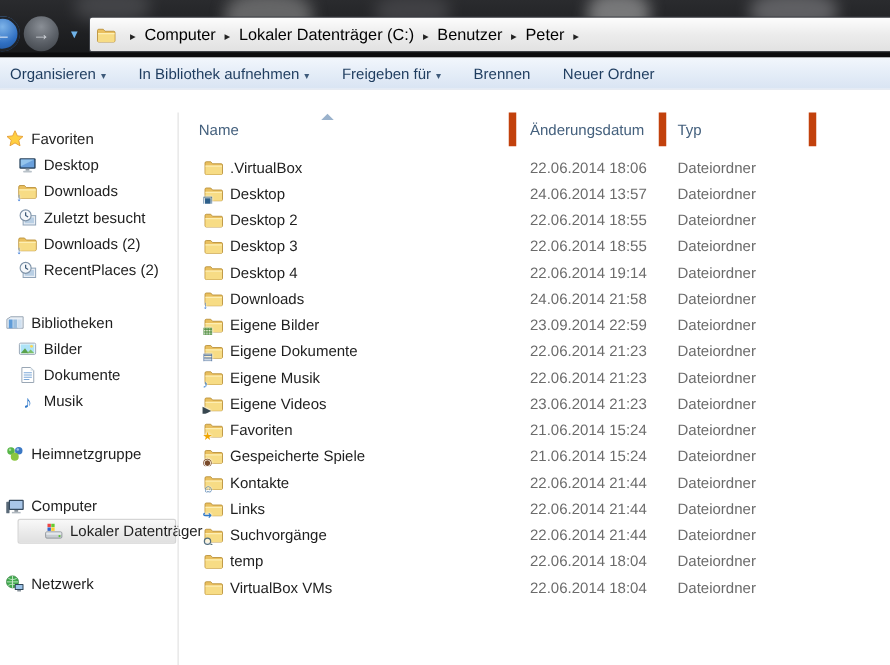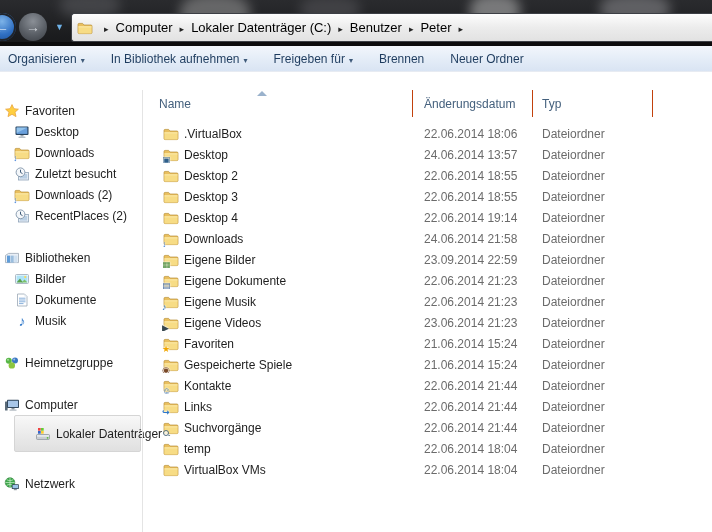--- a/index.html
+++ b/index.html
@@ -40,28 +40,28 @@
   
   .content { position:absolute; left:0; top:90px; width:712px; height:459px; display:flex; background:#fff; }
   .sidebar { width:142px; padding-top:10px; flex:none; }
   .s-section { margin-top:21px; }
   .s-section.first { margin-top:0; }
   .s-section.tight { }
   .s-item { height:21px; display:flex; align-items:center; cursor:pointer; }
   .s-item .ic { width:16px; height:16px; flex:none; margin-right:5px; position:relative; }
   .lvl0 { padding-left:4px; font-size:12px; }
   .lvl1 { padding-left:14px; }
-  .s-item.sel { margin-left:14px; padding-left:20px; height:37px; width:127px;
+  .s-item.sel { margin-left:14px; padding-left:20px; height:20px; width:127px;
     background:linear-gradient(#f8f8f8,#e9e9e9 60%,#e0e0e0); border:1px solid #d5d5d5; border-radius:2px; }
   .s-label { white-space:nowrap; }
 
   
   .main { flex:1; border-left:1px solid #e4e4e4; position:relative; }
   .list-header { height:27px; display:flex; align-items:center; position:relative; color:#44607d; }
-  .hcell { height:100%; display:flex; align-items:center; border-right:1px solid #c2410c; cursor:pointer; }
+  .hcell { height:100%; display:flex; align-items:center; border-right:6px solid #c2410c; cursor:pointer; }
   .h-name { width:270px; padding-left:16px; }
   .h-date { width:120px; padding-left:11px; }
   .h-type { width:120px; padding-left:9px; }
   .h-size { flex:1; justify-content:flex-end; padding-right:10px; border-right:none; }
   .sort-arrow { position:absolute; left:114px; top:1px; width:0; height:0;
     border-left:5px solid transparent; border-right:5px solid transparent; border-bottom:5px solid #9ab2cc; }
 
   .rows { padding-top:6px; }
   .row { height:21px; display:flex; align-items:center; cursor:default; }
   .c-name { width:270px; padding-left:20px; display:flex; align-items:center; white-space:nowrap; overflow:hidden; }

